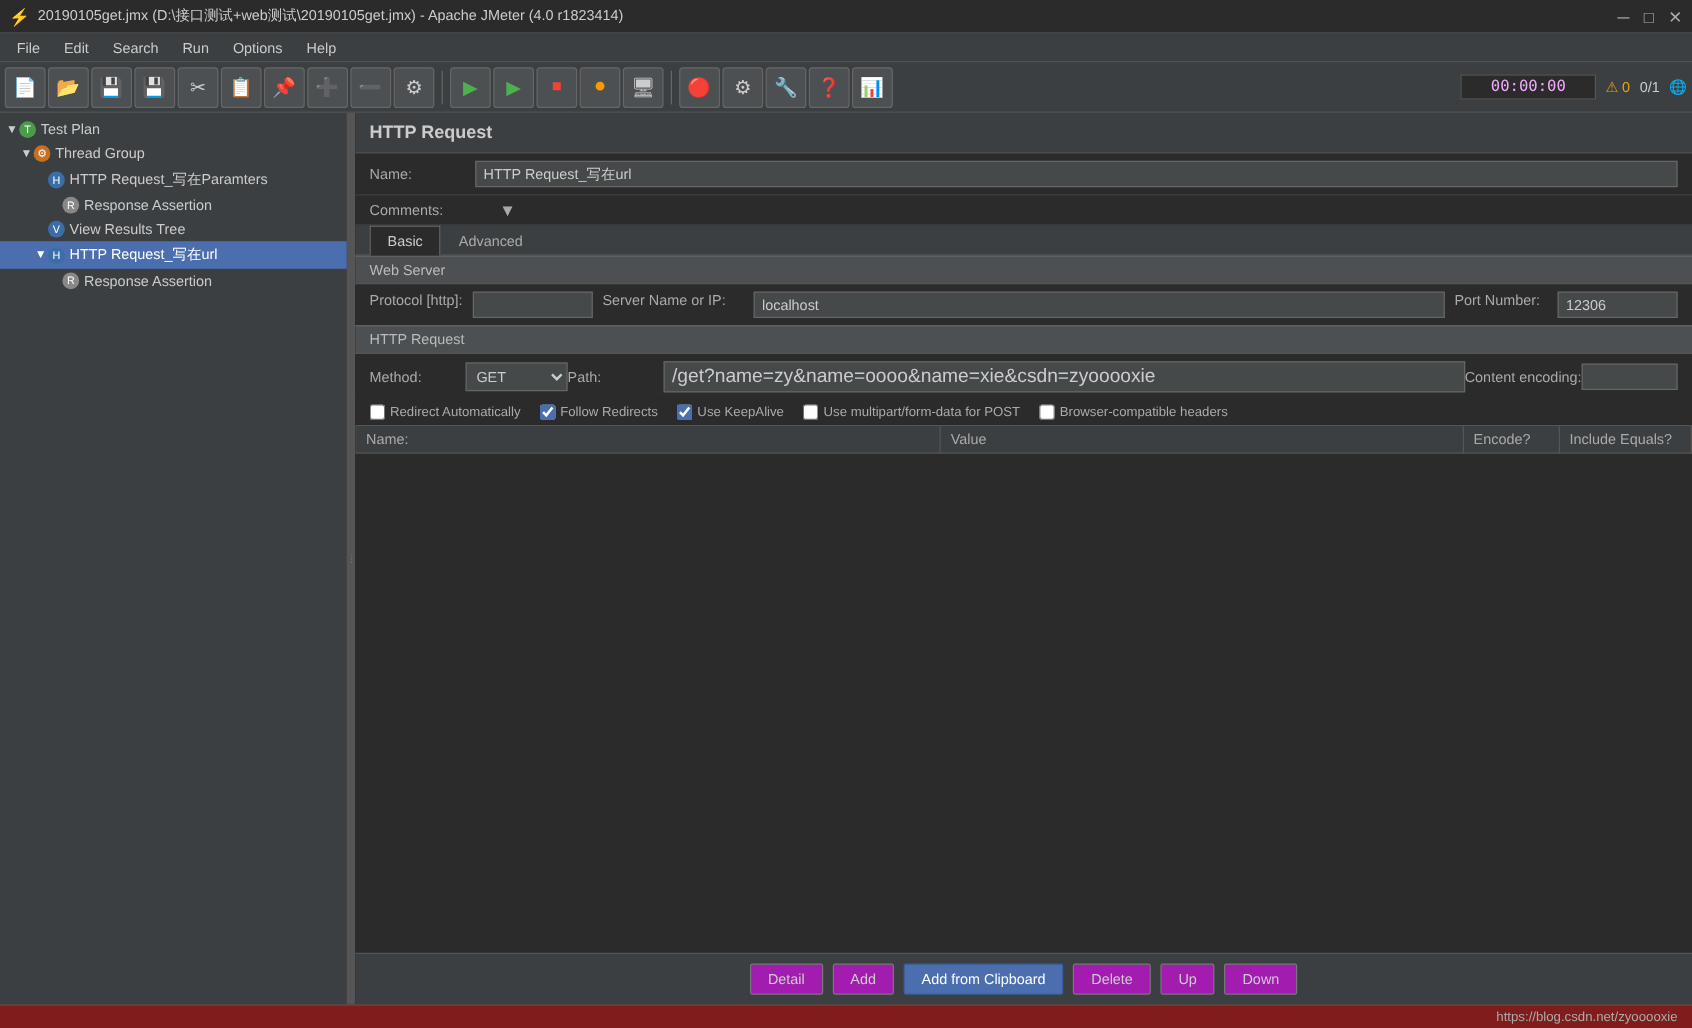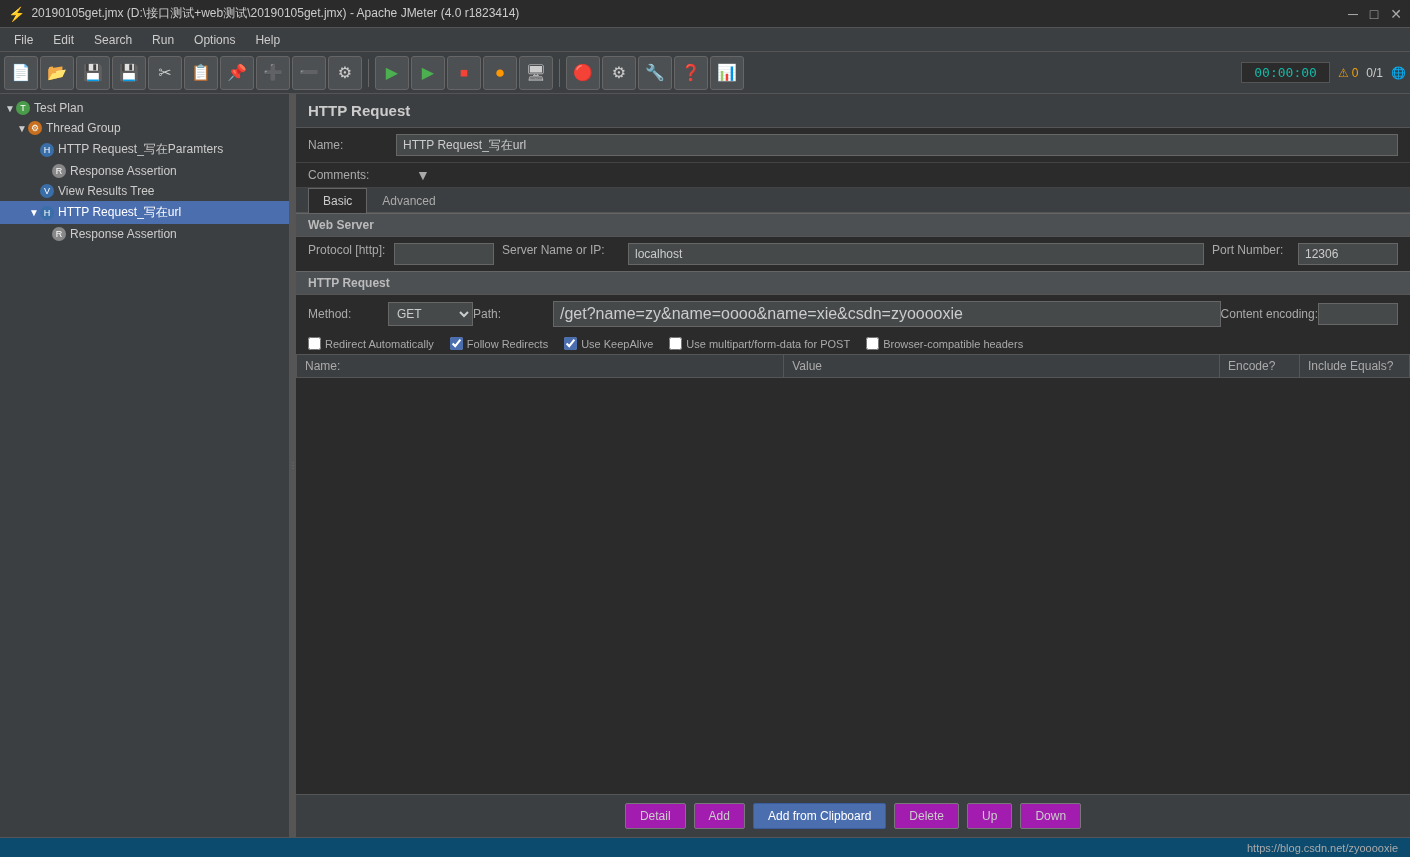--- a/index.html
+++ b/index.html
@@ -91,24 +91,24 @@
       margin-left: auto;
       display: flex;
       align-items: center;
       gap: 8px;
       color: #ccc;
       font-size: 12px;
     }
     .tb-timer .timer-display {
       background: #2b2b2b;
       border: 1px solid #555;
-      padding: 2px 12px;
+      padding: 2px 24px;
       font-family: monospace;
       font-size: 13px;
-      color: #14b8a6;
+      color: #f0abfc;
     }
     .tb-warn {
       color: #f0a010;
       display: flex;
       align-items: center;
       gap: 3px;
     }
     
     #main {
       display: flex;
@@ -209,21 +209,21 @@
       color: #cccccc;
       border-color: #666;
       border-bottom-color: #2b2b2b;
     }
     
     .section-header {
       background: #4c5052;
       padding: 4px 12px;
       font-size: 12px;
       color: #bbbbbb;
-      font-weight: bold;
+      font-weight: normal;
       border-top: 1px solid #666;
       border-bottom: 1px solid #555;
     }
     .server-row {
       display: flex;
       align-items: center;
       padding: 6px 12px;
       gap: 8px;
       background: #2b2b2b;
     }
@@ -340,21 +340,21 @@
       cursor: pointer;
       border-radius: 2px;
     }
     .action-btn.primary {
       background: #4b6eaf;
       border-color: #3a5d9f;
       color: #ffffff;
     }
     
     #status-bar {
-      background: #0c4a6e;
+      background: #7f1d1d;
       height: 20px;
       display: flex;
       align-items: center;
       justify-content: flex-end;
       padding: 0 12px;
       font-size: 11px;
       color: #aaaaaa;
       border-top: 1px solid #555;
     }
     

